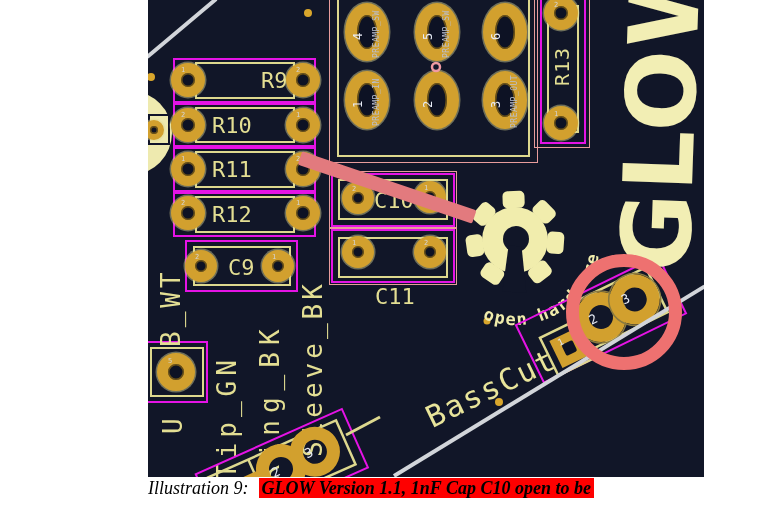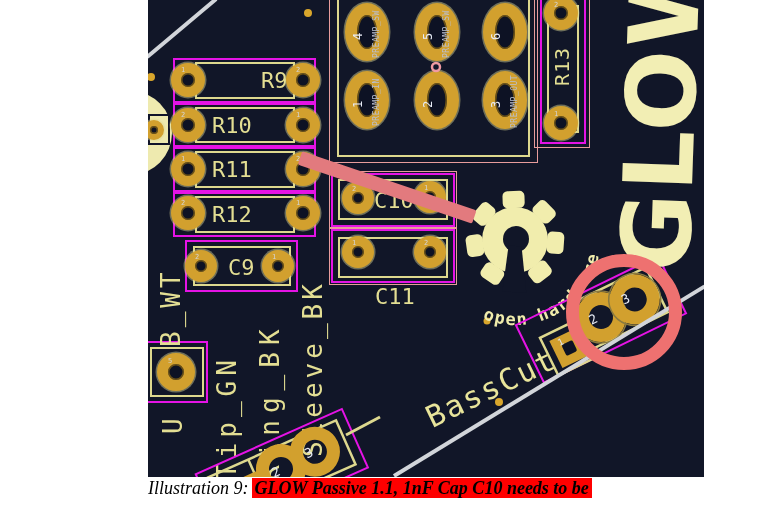--- a/index.html
+++ b/index.html
@@ -223,16 +223,16 @@
 
     <div class="whiteline" style="left:-1px;top:55px;width:90px;height:3.5px;transform:rotate(-40deg);transform-origin:0 50%;"></div>
     <div class="whiteline" style="left:246px;top:474px;width:364px;height:4px;transform:rotate(-31.4deg);transform-origin:0 50%;"></div>
 
     <div id="arrow"></div>
     <div id="redcircle"></div>
   </div>
 
   <div id="caption">
     <div>
-      <span style="margin-right:3px;">Illustration 9:</span><span class="hl">GLOW Passive 1.1, 1nF Cap C10 needs to be</span>
+      <span style="margin-right:10px;">Illustration 9:</span><span class="hl">GLOW Version 1.1, 1nF Cap C10 open to be</span>
     </div>
   </div>
 </div>
 
 </body></html>

